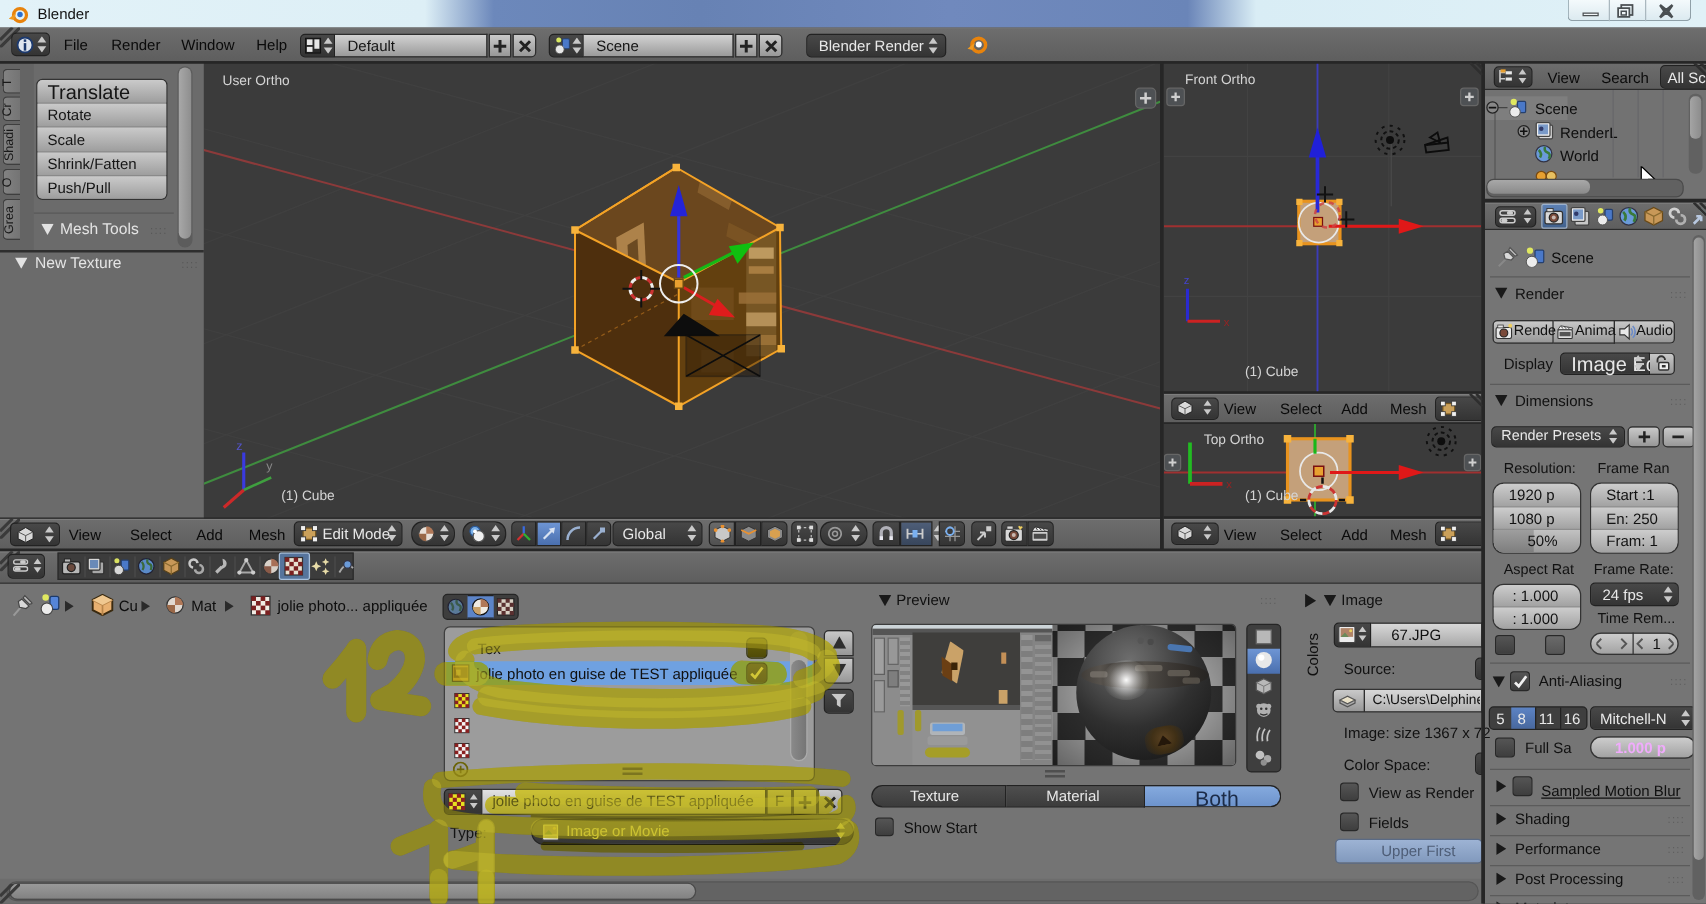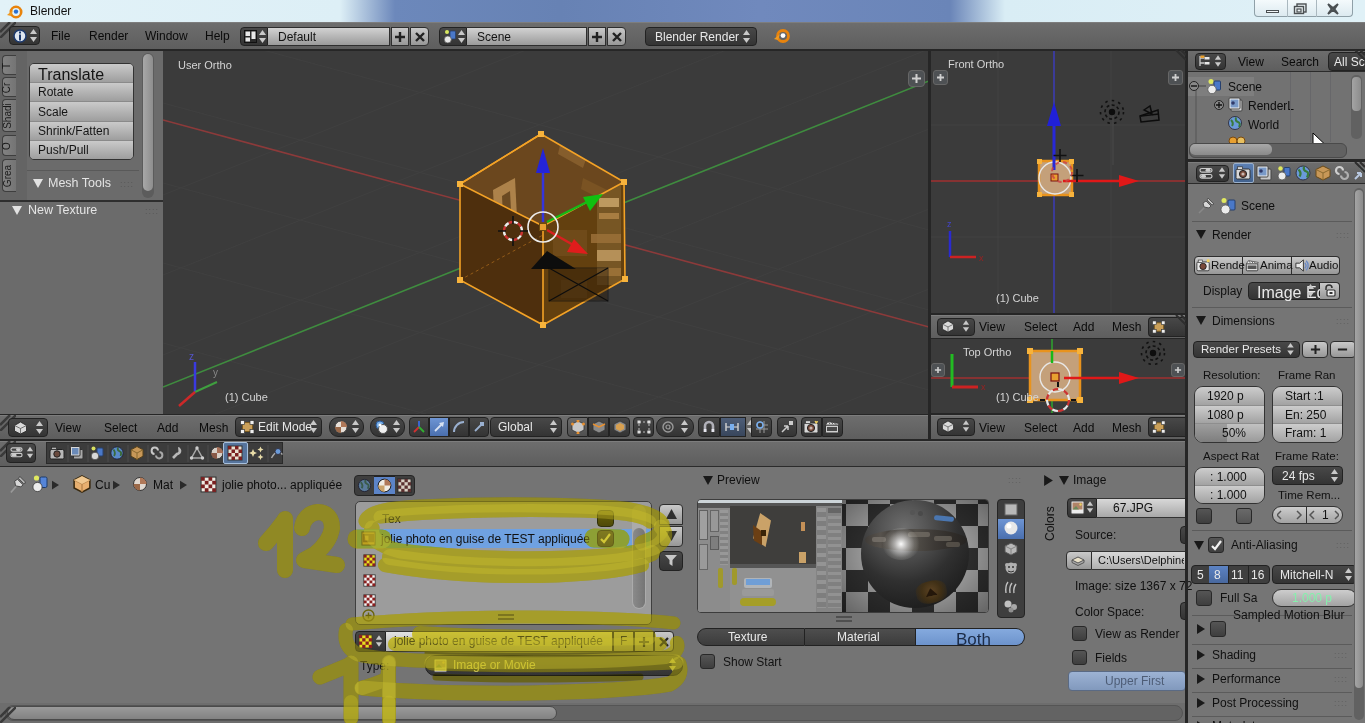--- a/index.html
+++ b/index.html
@@ -856,28 +856,28 @@
 <div class="abs" style="left:1248px;top:566px;width:1px;height:17px;background:#222;"></div>
 <div class="abs ddark" style="left:1272px;top:565px;width:85px;height:19px;"></div>
 <div class="abs wtxt" style="left:1280px;top:568px;font-size:12px;">Mitchell-N</div>
 <svg class="abs" style="left:1344px;top:568px;" width="9" height="13" viewBox="0 0 9 13">
   <path d="M4.5 0 L8 5 L1 5 Z" fill="#c9c9c9"></path>
       <path d="M4.5 13 L8 8 L1 8 Z" fill="#c9c9c9"></path>
 </svg>
 <div class="abs chk" style="left:1196px;top:590px;width:16px;height:16px;"></div>
 <div class="abs" style="left:1220px;top:591px;font-size:12px;color:#111;">Full Sa</div>
 <div class="abs" style="left:1272px;top:589px;width:85px;height:18px;border:1px solid #333;border-radius:9px;background:linear-gradient(#cdcdcd,#a2a2a2);box-sizing:border-box;"></div>
-<div class="abs" style="left:1292px;top:591px;font-size:12px;color:#86efac;">1.000 p</div>
+<div class="abs" style="left:1292px;top:591px;font-size:12px;color:#f0abfc;font-weight:bold;">1.000 p</div>
 <div class="abs" style="left:1192px;top:615px;width:160px;height:1px;background:#5b5b5b;"></div>
 
 <svg class="abs" style="left:1197px;top:624px;" width="8" height="10" viewBox="0 0 8 10">
       <path d="M0 0 L8 5 L0 10 Z" fill="#191919"></path>
     </svg>
 <div class="abs chk" style="left:1210px;top:621px;width:16px;height:16px;"></div>
-<div class="abs ptitle" style="left:1233px;top:608px;">Sampled Motion Blur</div>
+<div class="abs ptitle" style="left:1233px;top:626px;text-decoration:underline;">Sampled Motion Blur</div>
 <div class="abs" style="left:1192px;top:644px;width:160px;height:1px;background:#5b5b5b;"></div>
 <svg class="abs" style="left:1197px;top:650px;" width="8" height="10" viewBox="0 0 8 10">
       <path d="M0 0 L8 5 L0 10 Z" fill="#191919"></path>
     </svg>
 <div class="abs ptitle" style="left:1212px;top:648px;">Shading</div>
 <div class="abs dots" style="left:1334px;top:650px;">::::</div>
 <div class="abs" style="left:1192px;top:668px;width:160px;height:1px;background:#5b5b5b;"></div>
 <svg class="abs" style="left:1197px;top:674px;" width="8" height="10" viewBox="0 0 8 10">
       <path d="M0 0 L8 5 L0 10 Z" fill="#191919"></path>
     </svg>

